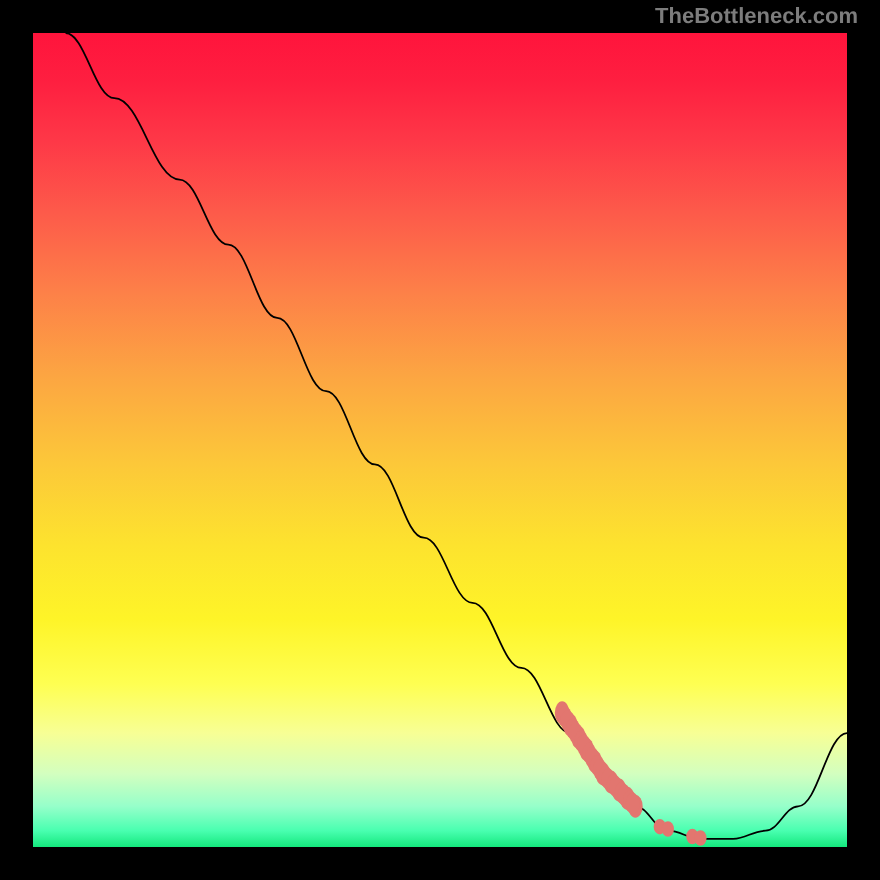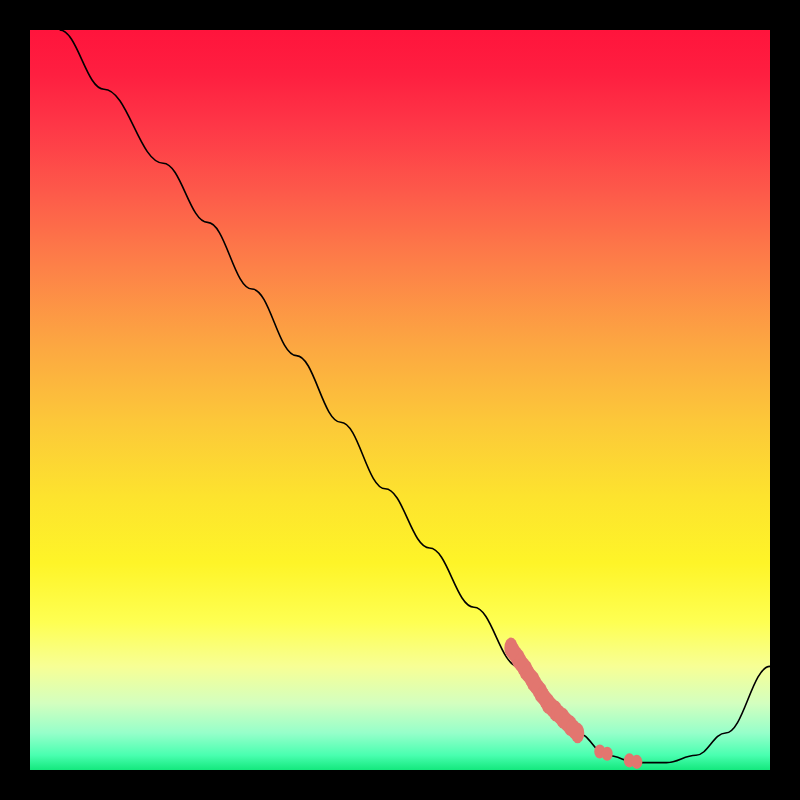--- a/index.html
+++ b/index.html
@@ -67,20 +67,21 @@
     width: 740px;
     height: 740px;
     z-index: 11;
   }
 </style>
 </head>
 <body>
 
 <div class="frame">
 
+  <div class="watermark">TheBottleneck.com</div>
 
   <div class="plot">
 
     <svg class="curve" viewBox="0 0 100 100" preserveAspectRatio="none">
       <path d="M 4 0 C 6.4 0, 7.6 8, 10 8 C 13.2 8, 14.8 18, 18 18 C 20.4 18, 21.6 26, 24 26 C 26.4 26, 27.6 35, 30 35 C 32.4 35, 33.6 43.99999999999999, 36 43.99999999999999 C 38.4 43.99999999999999, 39.6 53, 42 53 C 44.4 53, 45.6 62, 48 62 C 50.4 62, 51.6 70, 54 70 C 56.4 70, 57.6 78, 60 78 C 62.4 78, 63.6 86, 66 86 C 67.6 86, 68.4 91, 70 91 C 71.6 91, 72.4 95, 74 95 C 75.6 95, 76.4 98, 78 98 C 79.6 98, 80.4 99, 82 99 C 83.6 99, 84.4 99, 86 99 C 87.6 99, 88.4 98, 90 98 C 91.6 98, 92.4 95, 94 95 C 96.4 95, 97.6 86, 100 86" id="curve-path" fill="none" stroke="#000000" stroke-width="1.6" vector-effect="non-scaling-stroke"></path>
     </svg>
 
     <svg class="markers" viewBox="0 0 100 100" preserveAspectRatio="none">
       <g id="marker-group">
           <ellipse cx="65" cy="83.5" rx="0.9" ry="1.4" fill="#e2766f"></ellipse>

